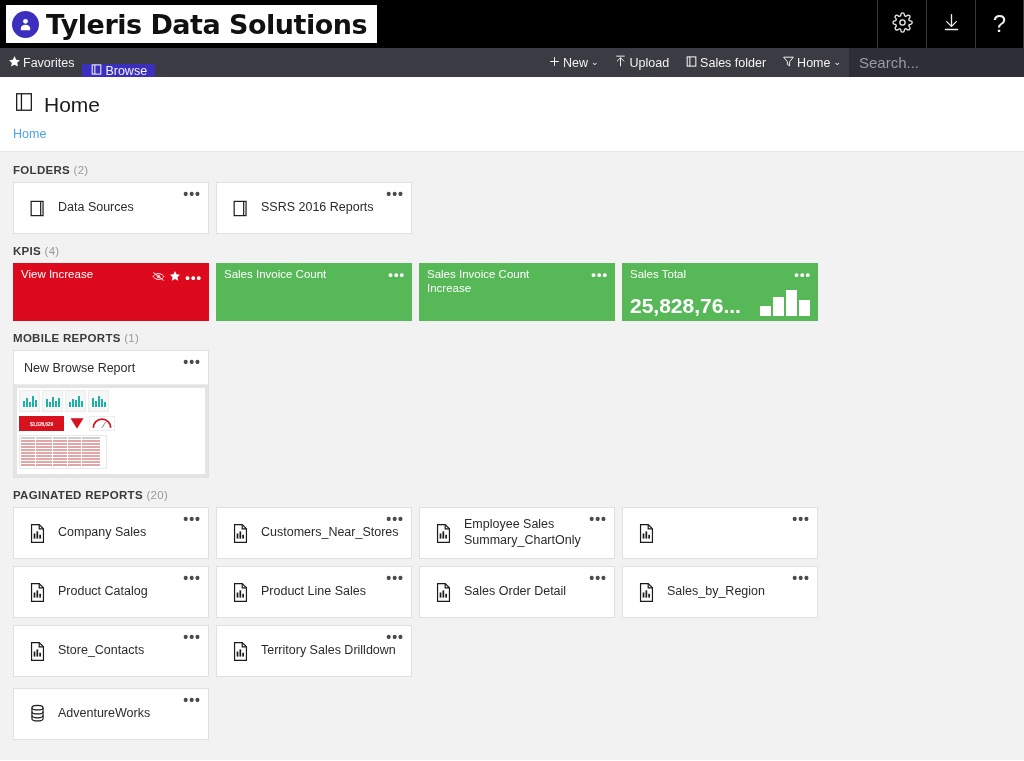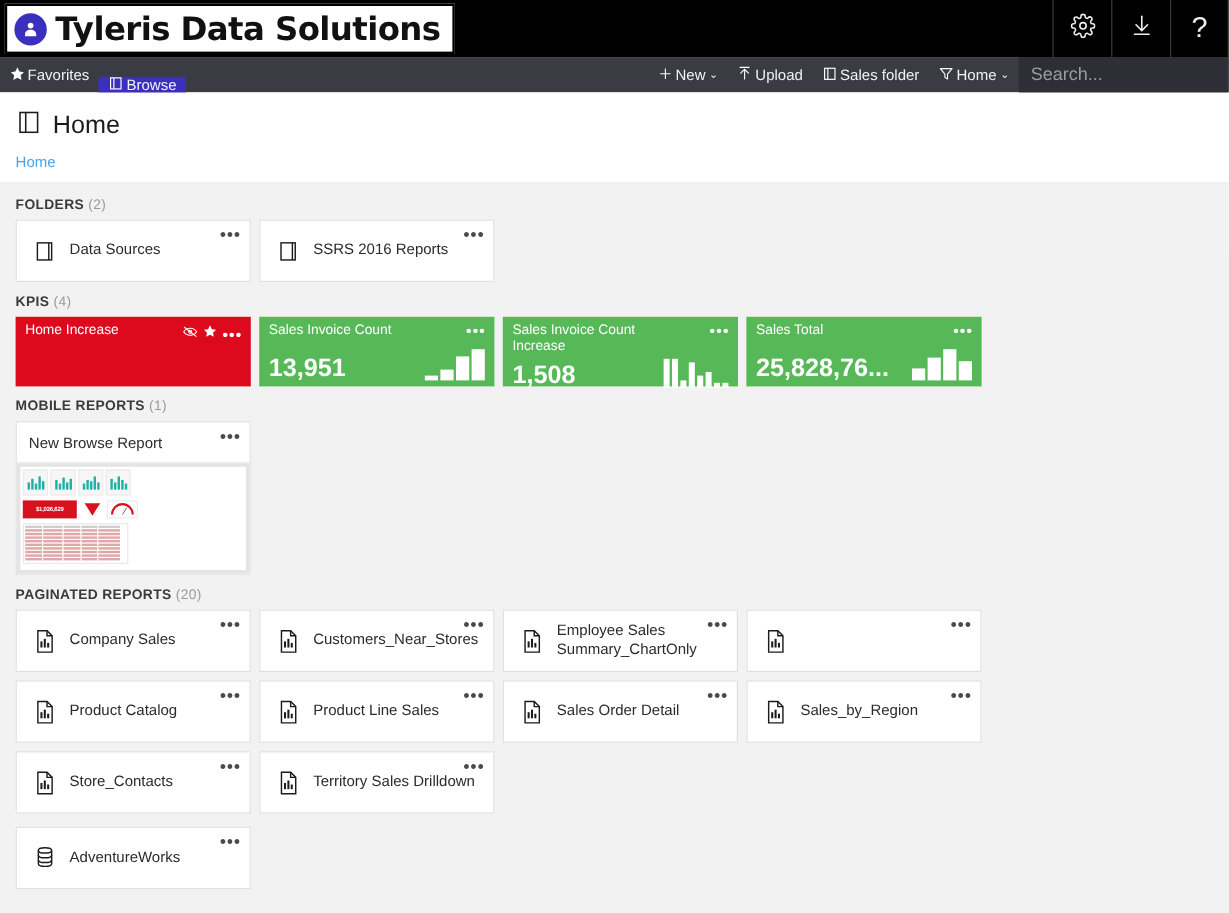--- a/index.html
+++ b/index.html
@@ -358,57 +358,35 @@
               <line x1="3" y1="3" x2="21" y2="17" stroke-linecap="round"></line>
             </svg>
           </span>
           <span>
             <svg width="12" height="12" viewBox="0 0 24 24" fill="#ffffff">
               <polygon points="12,2 15.1,8.6 22,9.5 17,14.4 18.3,21.4 12,18 5.7,21.4 7,14.4 2,9.5 8.9,8.6"></polygon>
             </svg>
           </span>
           <span class="kpi-ellipsis">•••</span>
         </div>
-        <div class="kpi-title">Home Increase</div>
+        <div class="kpi-title">View Increase</div>
       </div>
 
       <div class="kpi" id="kpi1" style="background: rgb(87, 184, 87);">
         <div class="kpi-icons">
           <span class="kpi-ellipsis">•••</span>
         </div>
         <div class="kpi-title">Sales Invoice Count</div>
-        <div class="kpi-body">
-          <span class="kpi-value">13,951</span>
-          <span class="spark">
-              <i style="height: 4px; width: 11px;"></i>
-              <i style="height: 9px; width: 11px;"></i>
-              <i style="height: 20px; width: 11px;"></i>
-              <i style="height: 26px; width: 11px;"></i>
-            </span>
-        </div>
       </div>
 
       <div class="kpi" id="kpi2" style="background: rgb(87, 184, 87);">
         <div class="kpi-icons">
           <span class="kpi-ellipsis">•••</span>
         </div>
         <div class="kpi-title">Sales Invoice Count Increase</div>
-        <div class="kpi-body">
-          <span class="kpi-value">1,508</span>
-          <span class="spark">
-              <i style="height: 24px; width: 5px;"></i>
-              <i style="height: 24px; width: 5px;"></i>
-              <i style="height: 6px; width: 5px;"></i>
-              <i style="height: 21px; width: 5px;"></i>
-              <i style="height: 10px; width: 5px;"></i>
-              <i style="height: 13px; width: 5px;"></i>
-              <i style="height: 4px; width: 5px;"></i>
-              <i style="height: 4px; width: 5px;"></i>
-            </span>
-        </div>
       </div>
 
       <div class="kpi" id="kpi3" style="background: rgb(87, 184, 87);">
         <div class="kpi-icons">
           <span class="kpi-ellipsis">•••</span>
         </div>
         <div class="kpi-title">Sales Total</div>
         <div class="kpi-body">
           <span class="kpi-value">25,828,76...</span>
           <span class="spark">

